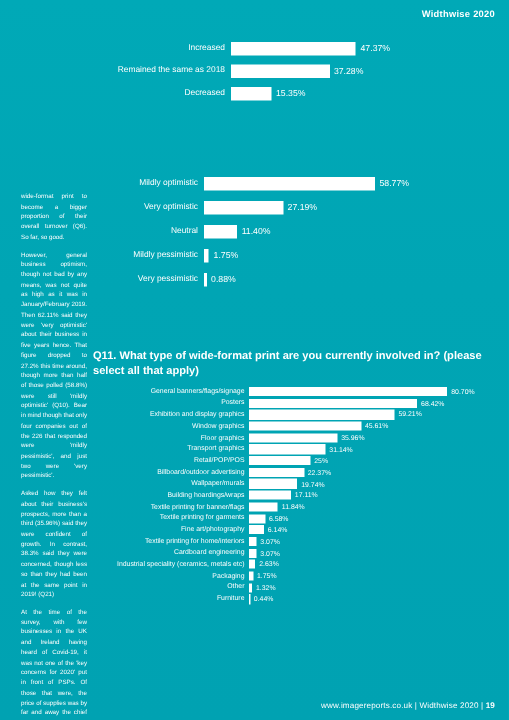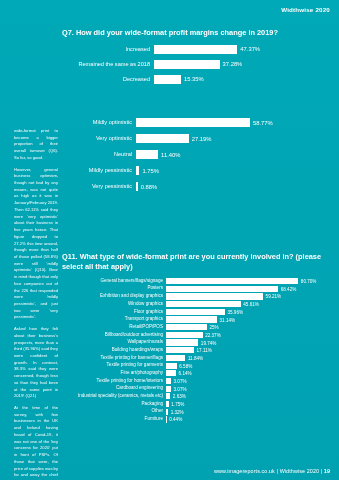--- a/index.html
+++ b/index.html
@@ -103,44 +103,41 @@
   .q10 .bar-label { width: 74px; }
   .q10 .bar-row { margin-bottom: 7px; }
 
   
   .q11 {
     position: absolute;
     left: 62px;
     top: 232px;
     width: 268px;
   }
-  .q11 .qtitle { margin-bottom: 6px; margin-top: 20px; }
+  .q11 .qtitle { margin-bottom: 6px; }
   .q11 .bar-row {
     margin-bottom: 1.5px;
     font-size: 4.6px;
   }
   .q11 .bar-label {
     width: 104px;
     font-size: 4.6px;
     padding-right: 3px;
   }
   .q11 .bar-track { height: 6.2px; }
   .q11 .bar-val { font-size: 4.6px; padding-left: 2.5px; }
 </style>
 </head>
 <body>
 
 <div class="page">
 
   <div class="brand-top">Widthwise 2020</div>
 
   <section class="q7">
-    <div class="qtitle">
-      <span class="qnum">Q7.</span><span>How did your wide-format profit margins change in 2019?</span>
-    </div>
     <div>
       <div class="bar-row">
         <div class="bar-label">Increased</div>
         <div class="bar-track">
           <div class="bar-fill" style="width:47.37%"></div>
           <div class="bar-val" style="left:47.37%">47.37%</div>
         </div>
       </div>
       <div class="bar-row">
         <div class="bar-label">Remained the same as 2018</div>

